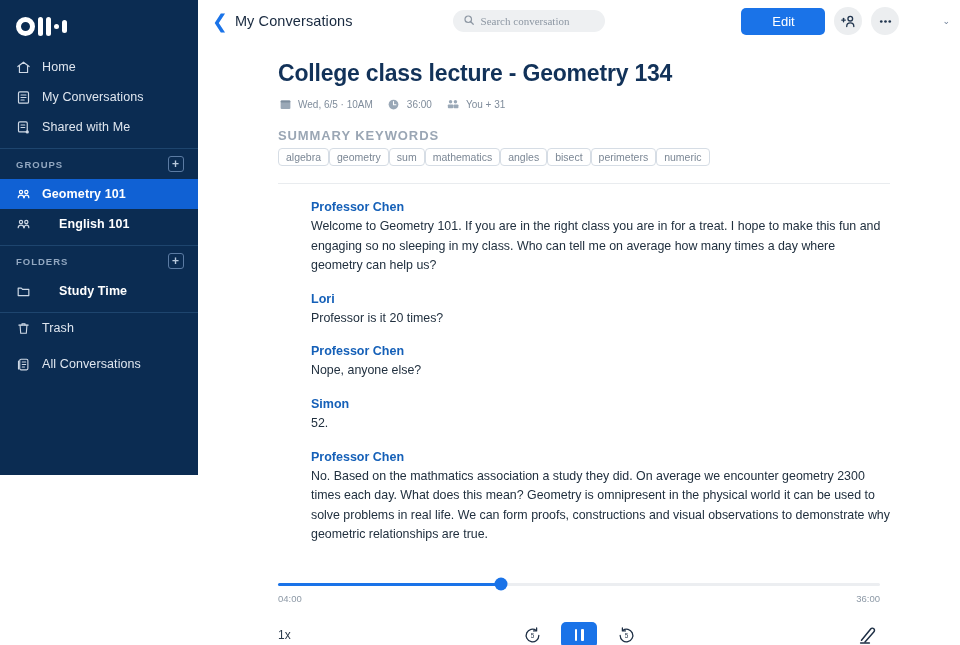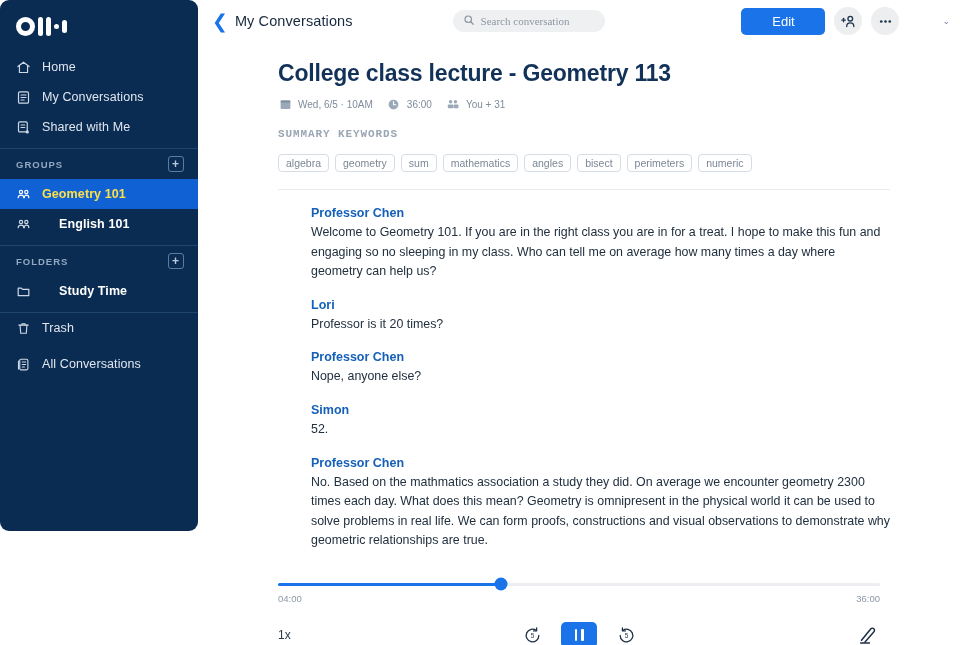--- a/index.html
+++ b/index.html
@@ -6,42 +6,41 @@
   html, body {
     width: 960px; height: 645px;
     font-family: "Liberation Sans", sans-serif;
     background: #ffffff;
     overflow: hidden;
   }
   .app { display: flex; width: 960px; height: 645px; }
 
   
   .sidebar {
-    width: 198px; height: 531px; flex: 0 0 198px;
+    width: 198px; height: 475px; flex: 0 0 198px;
     background: #0b2c52; color: #ffffff;
     position: relative;
-    border-radius: 9px;
   }
   .logo-wrap { height: 52px; display: flex; align-items: center; padding-left: 16px; }
   .logo { display: flex; align-items: center; gap: 3px; height: 20px; }
   .logo .o-ring {
     width: 19px; height: 19px; border-radius: 50%;
     border: 5.5px solid #fff; background: transparent;
   }
   .logo .bar { width: 5px; height: 19px; border-radius: 2.5px; background: #fff; }
   .logo .dot { width: 5px; height: 5px; border-radius: 50%; background: #fff; }
   .logo .bar-sm { width: 5px; height: 13px; border-radius: 2.5px; background: #fff; }
 
   .nav-item {
     display: flex; align-items: center; gap: 11px;
     height: 30px; padding-left: 16px; cursor: pointer;
     font-size: 12.5px; color: #dfe6ef; letter-spacing: .1px;
   }
   .nav-item.strong { color: #ffffff; font-weight: bold; gap: 28px; }
-  .nav-item.active { background: #1061d4; color: #fde047; font-weight: bold; }
+  .nav-item.active { background: #1061d4; color: #ffffff; font-weight: bold; }
   .nav-item .ico { width: 15px; height: 15px; flex: 0 0 15px; display:flex; align-items:center; justify-content:center; }
   .nav-item .ico svg { display: block; }
   .nav-gap-top { margin-top: 6px; }
 
   .sb-divider { height: 1px; background: #1e456e; margin: 6px 0 0 0; }
 
   .sec-head {
     display: flex; align-items: center; justify-content: space-between;
     height: 30px; padding: 0 14px 0 16px;
     font-size: 9.5px; letter-spacing: 1px; color: #93a8c1; font-weight: bold;
@@ -93,22 +92,22 @@
   .content { flex: 1; overflow: hidden; padding: 0 0 0 0; position: relative; }
   .content-inner { padding: 18px 70px 0 80px; }
 
   .doc-title {
     font-size: 23px; color: #123259; font-weight: bold; letter-spacing: -.2px; margin-bottom: 10px;
   }
   .meta-row { display: flex; align-items: center; gap: 14px; margin-bottom: 17px; }
   .meta-item { display: flex; align-items: center; gap: 6px; font-size: 10px; color: #7f8c9b; }
   .meta-item .m-ico { width: 14px; height: 14px; display:flex; align-items:center; justify-content:center; }
 
-  .kw-label { font-size: 11px; letter-spacing: .9px; color: #9aa6b4; font-weight: bold; margin-bottom: 14px; font-family: Liberation Mono, monospace; }
-  .kw-row { display: flex; flex-wrap: wrap; gap: 6px; }
+  .kw-label { font-size: 13px; letter-spacing: .9px; color: #9aa6b4; font-weight: bold; margin-bottom: 5px; }
+  .kw-row { display: flex; flex-wrap: wrap; gap: 0; }
   .kw-chip {
     border: 1px solid #d6dde5; border-radius: 4px; padding: 2px 7px;
     font-size: 10.5px; color: #7b8795; background: #fff; cursor: pointer; white-space: nowrap;
   }
 
   .hr { height: 1px; background: #e9ecef; margin: 17px 0 0 0; }
 
   .msg { display: flex; gap: 10px; margin-top: 16px; }
   .msg .av { width: 23px; height: 23px; border-radius: 50%; flex: 0 0 23px; overflow: hidden; margin-top: 1px; }
   .msg .body { flex: 1; }
@@ -318,21 +317,21 @@
             <span class="shoulder" style="background:#b8483a;"></span>
           </span>
         </span>
         <span class="caret">⌄</span>
       </div>
     </header>
 
     <div class="content">
       <div class="content-inner">
 
-        <h1 class="doc-title">College class lecture - Geometry 113</h1>
+        <h1 class="doc-title">College class lecture - Geometry 134</h1>
 
         <div class="meta-row">
           <span class="meta-item">
             <span class="m-ico">
               <svg width="13" height="13" viewBox="0 0 24 24">
                   <rect x="3" y="4.5" width="18" height="16" rx="2" fill="#9aa8b7"></rect>
                   <rect x="3" y="4.5" width="18" height="4" rx="2" fill="#7d8d9e"></rect>
                 </svg>
             </span>
             <span>Wed, 6/5 · 10AM</span>

